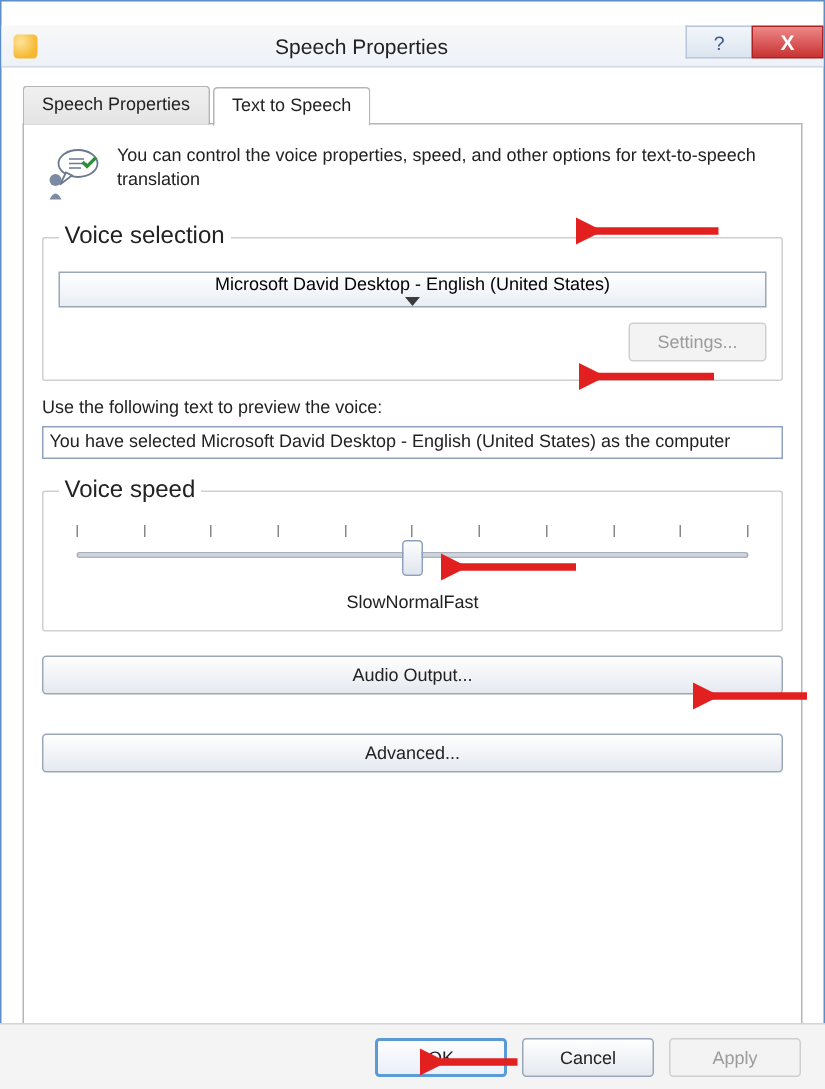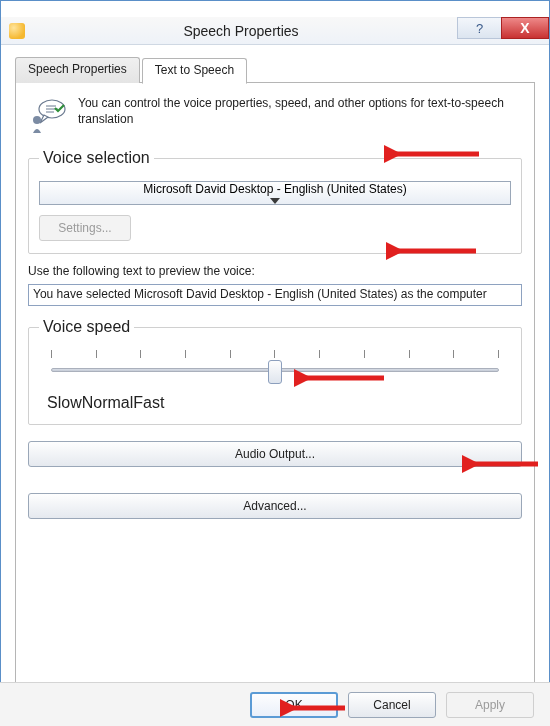--- a/index.html
+++ b/index.html
@@ -134,21 +134,21 @@
     border-radius:3px;
     display:inline-flex; align-items:center; justify-content:center;
     color:#222;
     min-width: 92px;
   }
   .btn.disabled {
     color:#9b9b9b;
     background:#f3f3f3;
     border-color:#cfcfcf;
   }
-  .row-right { margin-top:10px; }
+  .row-right { text-align:right; margin-top:10px; }
   .label { color:#222; margin: 6px 0; }
   .textbox {
     width:100%; height:22px;
     border:1px solid #8ea2c0;
     padding: 2px 4px;
     font-size:12px;
     color:#222;
     white-space:nowrap;
     overflow:hidden;
   }
@@ -167,22 +167,22 @@
     background: linear-gradient(#d8dde6,#c5cbd6);
     border:1px solid #aab0bc; border-radius:2px;
   }
   .thumb {
     position:absolute; top:10px;
     width:14px; height:24px;
     background: linear-gradient(#fdfdfd,#dfe5ee);
     border:1px solid #8c9fbd; border-radius:3px;
   }
   .slider-labels {
-    display:flex; justify-content:flex-start;
-    color:#222; font-size:16px; margin-top:4px;
+    display:flex; justify-content:center;
+    color:#222; font-size:12px; margin-top:4px;
     padding: 0 4px;
   }
   .middle-btn-row {
     display:flex; justify-content:flex-end; gap: 26px;
     margin-top: 16px;
     flex-direction: column;
   }
   .middle-btn-row .btn { min-width:140px; }
   .footer {
     position:absolute; left:0; right:0; bottom:0;

